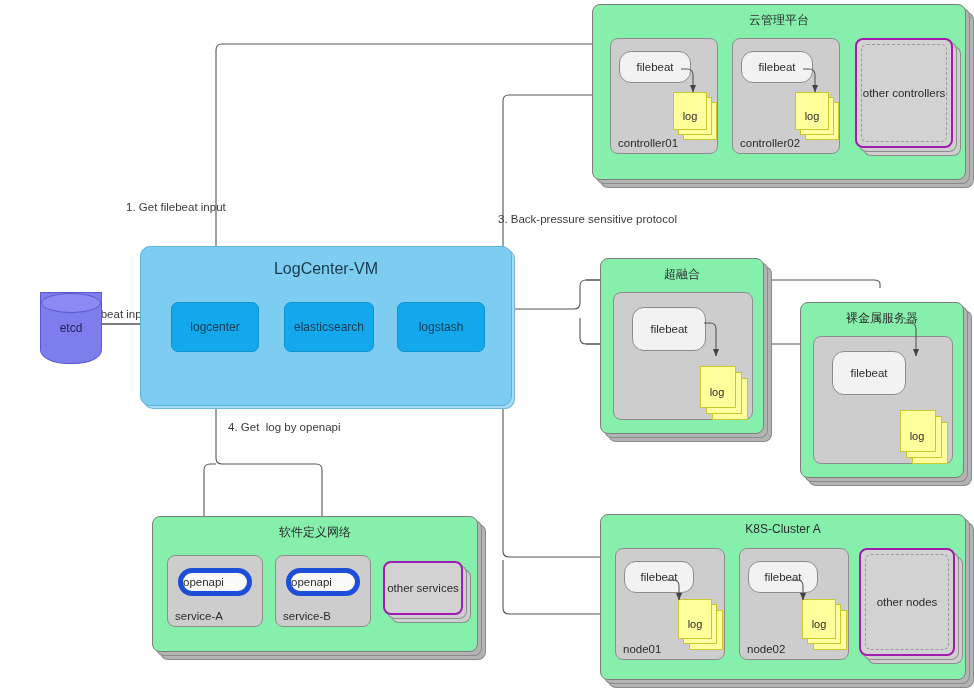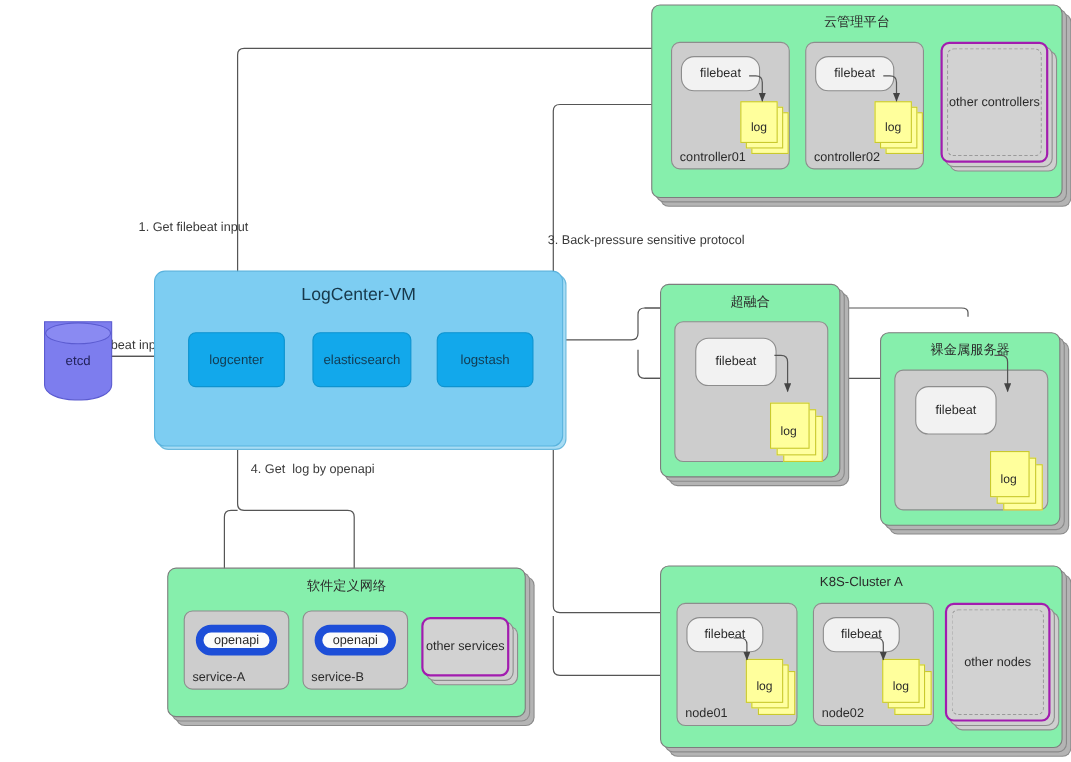--- a/index.html
+++ b/index.html
@@ -25,22 +25,22 @@
   .stackpanel .inner-dash{position:absolute;inset:4px;border:1px dashed #9a9a9a;border-radius:6px;}
   .stackpanel .st-label{position:absolute;left:0;right:0;top:50%;transform:translateY(-50%);
                         text-align:center;font-size:11.5px;color:#2b2b2b;}
 
   
   .filebeat{background:#f2f2f2;border:1px solid #8d8d8d;border-radius:12px;
             display:flex;align-items:center;justify-content:center;
             font-size:11.5px;color:#2b2b2b;}
 
   
-  .openapi{background:#fbfbfb;border:7px solid #1d4ed8;border-radius:16px;
-           display:flex;align-items:center;justify-content:center;
+  .openapi{background:#fbfbfb;border:5px solid #1d4ed8;border-radius:16px;
+           display:flex;align-items:center;justify-content:flex-start;
            font-size:11.5px;color:#2b2b2b;}
 
   
   .logstack{position:absolute;}
   .logstack .sheet{position:absolute;background:#ffffa0;border:1px solid #c9c92e;}
   .logstack .sheet.top{background:#ffff9c;}
   .logstack .lbl{position:absolute;left:0;width:34px;top:50%;transform:translateY(-50%);
                  text-align:center;font-size:11px;color:#2b2b2b;}
 
   

